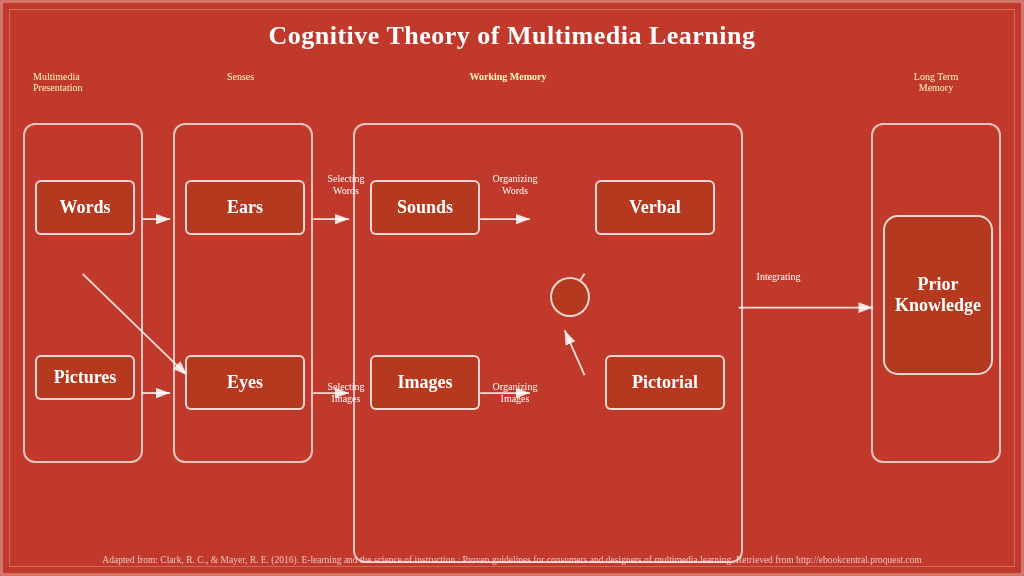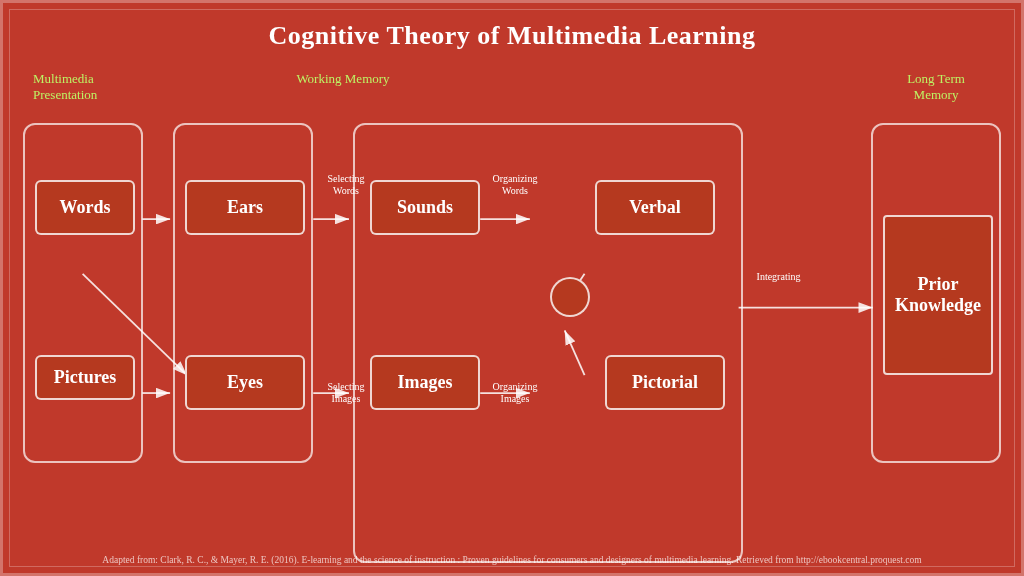--- a/index.html
+++ b/index.html
@@ -39,28 +39,28 @@
 
     
     .col-headers {
       display: flex;
       position: absolute;
       top: 68px;
       left: 20px;
       right: 20px;
     }
     .col-header {
-      color: #bef264;
-      font-size: 13px;
+      color: #fef9c3;
+      font-size: 10px;
       text-align: center;
       font-style: normal;
     }
     .col-header-multimedia { width: 130px; text-align: left; padding-left: 10px; }
     .col-header-senses { width: 155px; text-align: center; margin-left: 10px; }
-    .col-header-working { width: 340px; text-align: center; margin-left: 20px; }
+    .col-header-working { width: 340px; text-align: center; margin-left: 20px; font-weight: bold; }
     .col-header-ltm { width: 130px; text-align: center; margin-left: auto; }
 
     
     .diagram {
       position: absolute;
       top: 110px;
       left: 20px;
       right: 20px;
       bottom: 45px;
       padding-left: 44px;
@@ -154,21 +154,21 @@
     .box-pictorial {
       left: 250px; top: 230px;
       width: 120px; height: 55px; text-align: center;
     }
 
     
     .box-prior {
       left: 10px; top: 90px;
       width: 110px; height: 160px;
       font-size: 18px;
-      border-radius: 4px;
+      border-radius: 15px;
     }
 
     
     .circle-integrate {
       position: absolute;
       left: 195px; top: 152px;
       width: 40px; height: 40px;
       border-radius: 50%;
       background: #b5391f;
       border: 2px solid rgba(255,255,255,0.8);
@@ -202,20 +202,21 @@
     }
   </style>
 </head>
 <body>
 
 <div class="main-container">
   <div class="title">Cognitive Theory of Multimedia Learning</div>
 
   <div class="col-headers">
     <div class="col-header col-header-multimedia">Multimedia<br>Presentation</div>
+    <div class="col-header col-header-senses">Senses</div>
     <div class="col-header col-header-working">Working Memory</div>
     <div class="col-header col-header-ltm">Long Term<br>Memory</div>
   </div>
 
   <div class="diagram">
 
     <svg class="arrows-svg" viewBox="0 0 984 370" xmlns="http://www.w3.org/2000/svg">
       <defs>
         <marker id="arrowhead" markerWidth="8" markerHeight="6" refX="8" refY="3" orient="auto">
           <polygon points="0 0, 8 3, 0 6" fill="rgba(255,255,255,0.85)"></polygon>

